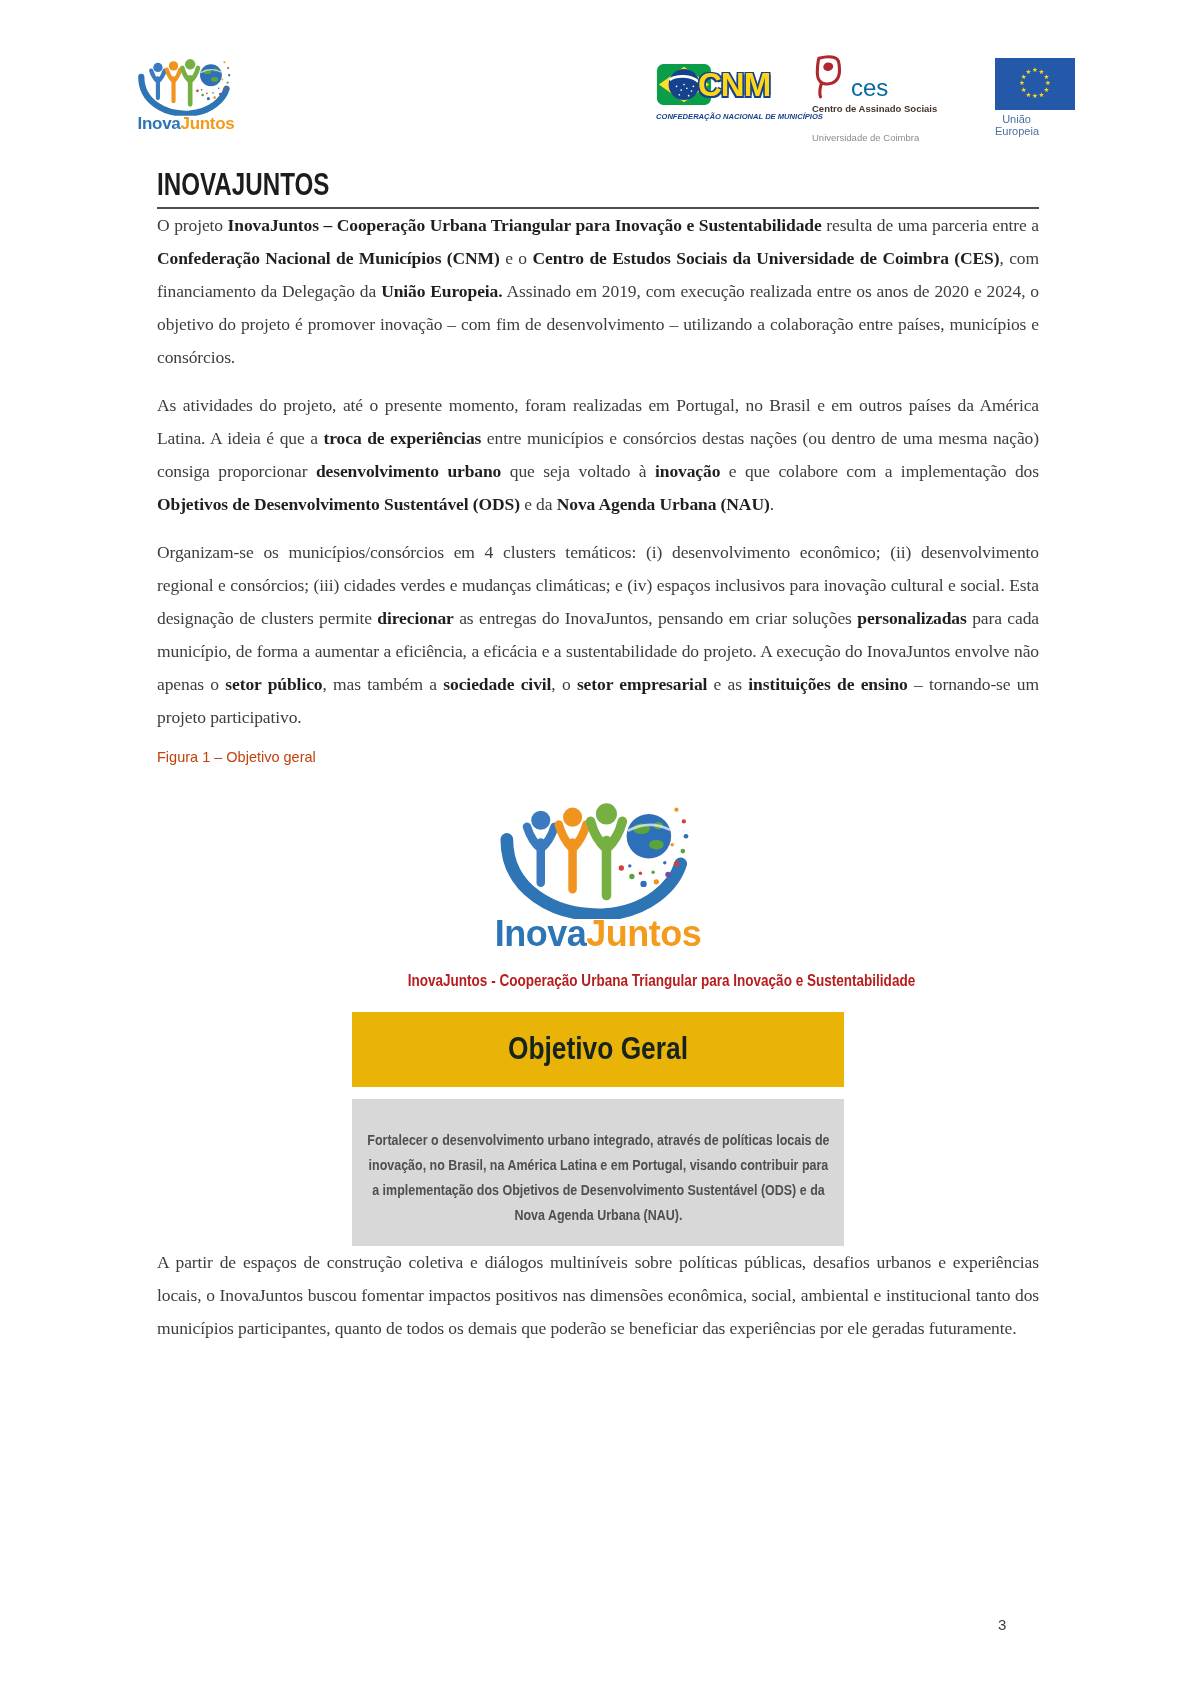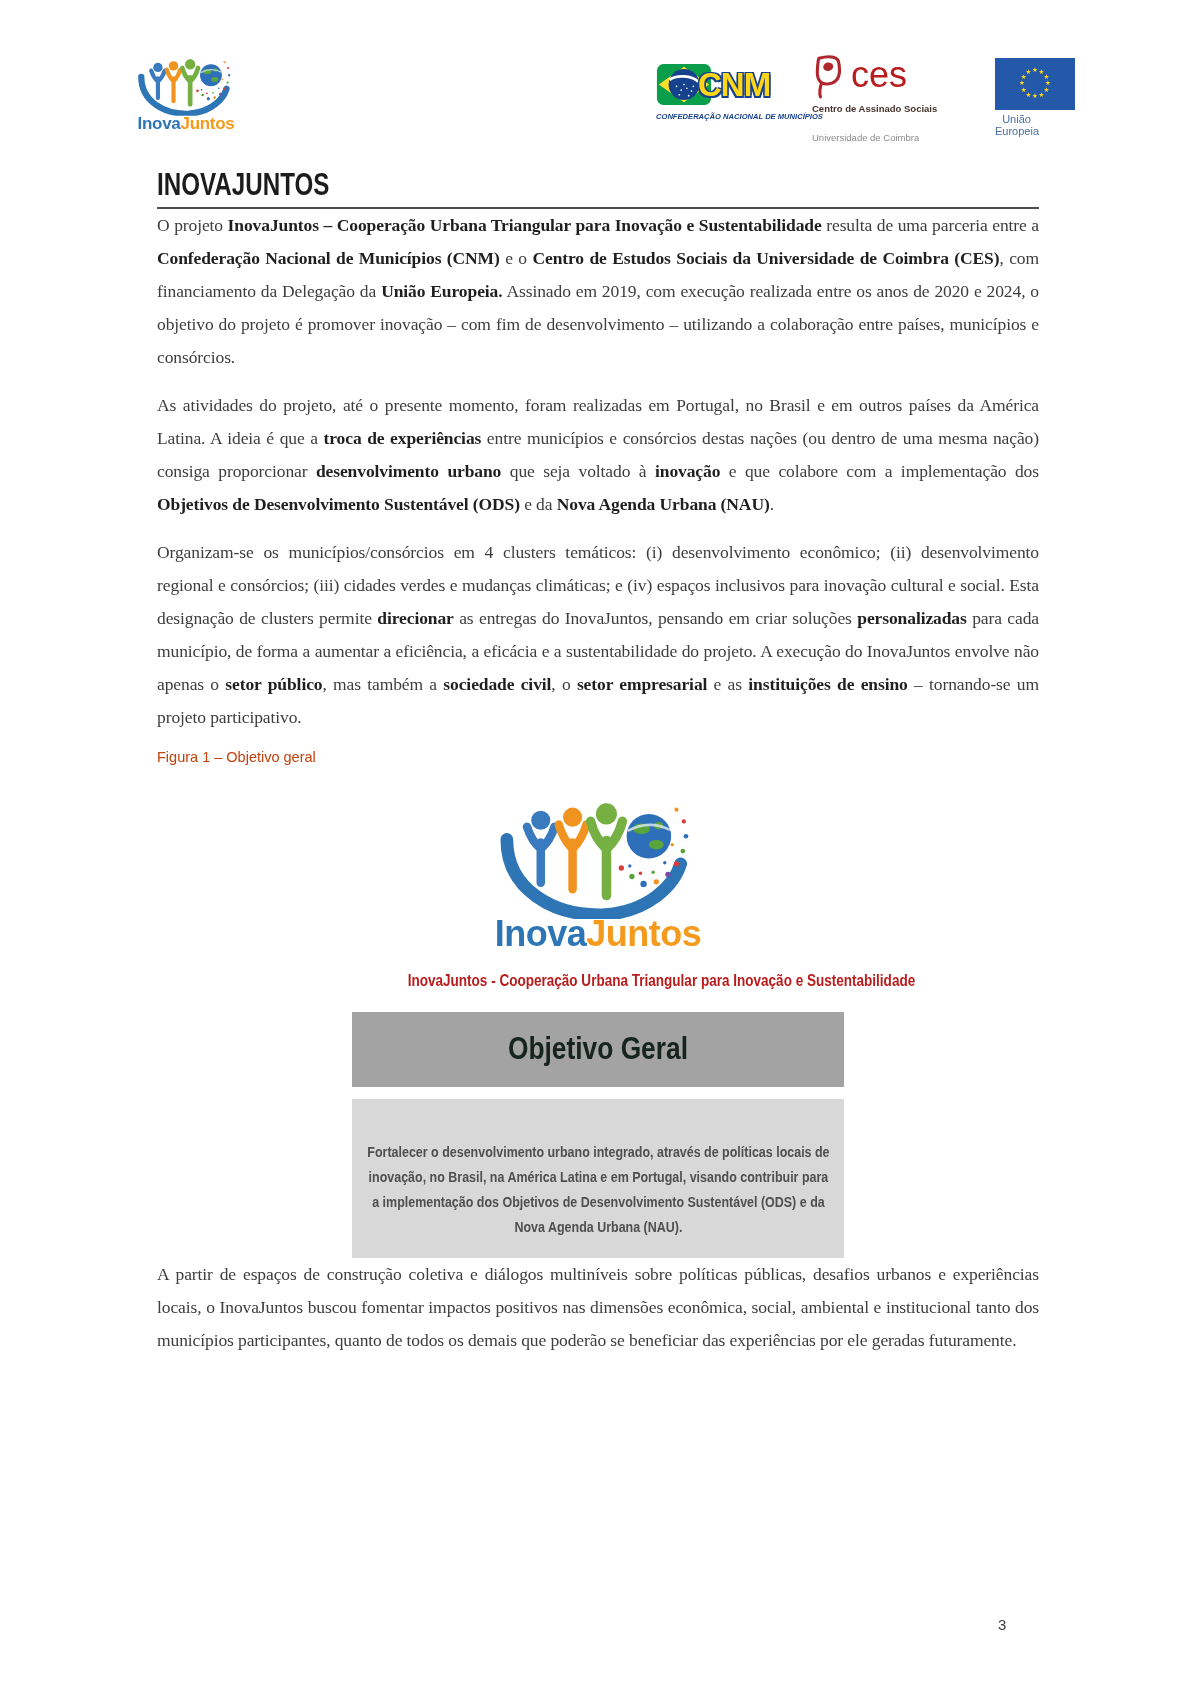--- a/index.html
+++ b/index.html
@@ -32,21 +32,21 @@
     color: #ffd617; letter-spacing: -1px; margin-left: -14px; line-height: 1;
     text-shadow: -1.5px -1.5px 0 #16418c, 1.5px -1.5px 0 #16418c,
                  -1.5px 1.5px 0 #16418c, 1.5px 1.5px 0 #16418c;
   }
   .cnm-caption { font-size: 7.6px; font-weight: bold; font-style: italic;
     color: #16418c; margin-top: 4px; white-space: nowrap; }
 
   .logo-ces { left: 812px; top: 52px; width: 132px; }
   .ces-row { display: flex; align-items: flex-end; }
   .ces-icon { width: 34px; height: 48px; }
-  .ces-text { font-size: 36px; color: #b91c1c; line-height: 1; margin-left: 5px; margin-bottom: 7px; }
+  .ces-text { font-size: 24px; color: #0369a1; line-height: 1; margin-left: 5px; }
   .ces-caption1 { font-size: 9.5px; font-weight: bold; color: #45342c; margin-top: 3px; }
   .ces-caption2 { font-size: 9.5px; color: #8c8c8c; margin-top: 18px; }
 
   .logo-eu { left: 956px; top: 58px; width: 82px; text-align: center; padding-left: 39px; }
   .eu-flag { width: 80px; height: 52px; display: block; }
   .eu-caption { font-size: 11px; color: #4a6fa0; margin-top: 3px; }
 
   
   .content { position: absolute; left: 157px; top: 168px; width: 882px; }
   .doc-title {
@@ -66,21 +66,21 @@
   .figure { width: 492px; margin: 16px auto 0; text-align: center; }
   .ij-art-lg { width: 212px; height: 138px; display:block; margin: 0 auto; }
   .figure .ij-wordmark { font-size: 36px; margin-top: -6px; letter-spacing: -0.5px; }
   .fig-title { margin-top: 16px; font-size: 16.5px; font-weight: bold; color: #b91c1c; text-decoration: underline; }
   .fig-title .condense { display: inline-block; transform: scaleX(0.82); transform-origin: center; white-space: nowrap; }
   .green-box { margin-top: 22px; padding: 19px 8px 20px; }
   .green-box .box-title {
     display: inline-block; font-size: 31px; font-weight: bold; color: #17231d;
     transform: scaleX(0.85); transform-origin: center; white-space: nowrap;
   }
-  .gray-box { margin-top: 12px; padding: 41px 12px 18px; }
+  .gray-box { margin-top: 12px; padding: 29px 12px 18px; }
   .gray-box .box-text {
     display: block; font-size: 14.5px; font-weight: bold; color: #4f4f4f;
     line-height: 25px; width: 116%; margin-left: -8%;
     transform: scaleX(0.86); transform-origin: center;
   }
   .closing { margin-top: 24px; }
   .page-number { position: absolute; left: 998px; top: 1616px; font-size: 15px; color: #3d3d3d; }
 </style>
 </head>
 <body>
@@ -209,21 +209,21 @@
     <p class="body">Organizam-se os municípios/consórcios em 4 clusters temáticos: (i) desenvolvimento econômico; (ii) desenvolvimento regional e consórcios; (iii) cidades verdes e mudanças climáticas; e (iv) espaços inclusivos para inovação cultural e social. Esta designação de clusters permite <b>direcionar</b> as entregas do InovaJuntos, pensando em criar soluções <b>personalizadas</b> para cada município, de forma a aumentar a eficiência, a eficácia e a sustentabilidade do projeto.  A execução do InovaJuntos envolve não apenas o <b>setor público</b>, mas também a <b>sociedade civil</b>, o <b>setor empresarial</b> e as <b>instituições de ensino</b> – tornando-se um projeto participativo.</p>
 
     <div class="fig-caption">Figura 1 – Objetivo geral</div>
 
     <div class="figure">
       <svg class="ij-art-lg" viewBox="0 0 200 130">
           <use href="#ij-art"></use>
         </svg>
       <div class="ij-wordmark"><span class="ij-inova">Inova</span><span class="ij-juntos">Juntos</span></div>
       <div class="fig-title"><span class="condense">InovaJuntos - Cooperação Urbana Triangular para Inovação e Sustentabilidade</span></div>
-      <div class="green-box" style="background: #a3a3a3;">
+      <div class="green-box" style="background: #eab308;">
         <span class="box-title">Objetivo Geral</span>
       </div>
       <div class="gray-box" style="background: rgb(216, 216, 216);">
         <span class="box-text">Fortalecer o desenvolvimento urbano integrado, através de políticas locais de inovação, no Brasil, na América Latina e em Portugal, visando contribuir para a implementação dos Objetivos de Desenvolvimento Sustentável (ODS) e da Nova Agenda Urbana (NAU).</span>
       </div>
     </div>
 
     <p class="body closing">A partir de espaços de construção coletiva e diálogos multiníveis sobre políticas públicas, desafios urbanos e experiências locais, o InovaJuntos buscou fomentar impactos positivos nas dimensões econômica, social, ambiental e institucional tanto dos municípios participantes, quanto de todos os demais que poderão se beneficiar das experiências por ele geradas futuramente.</p>
   </div>
 

